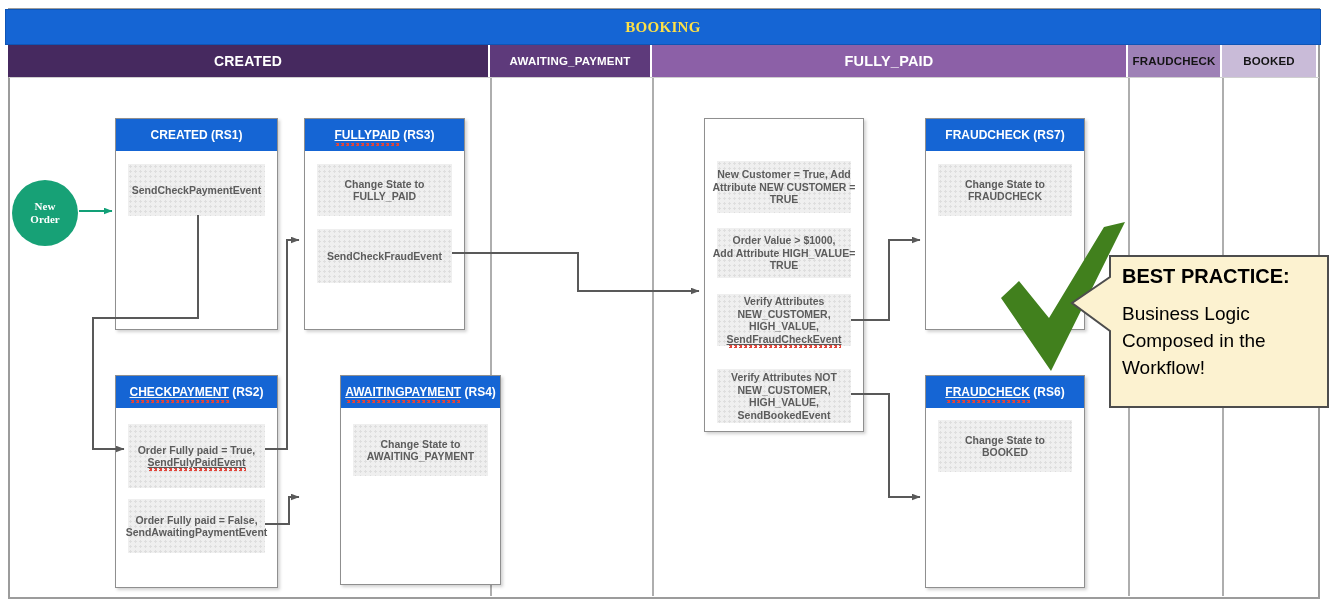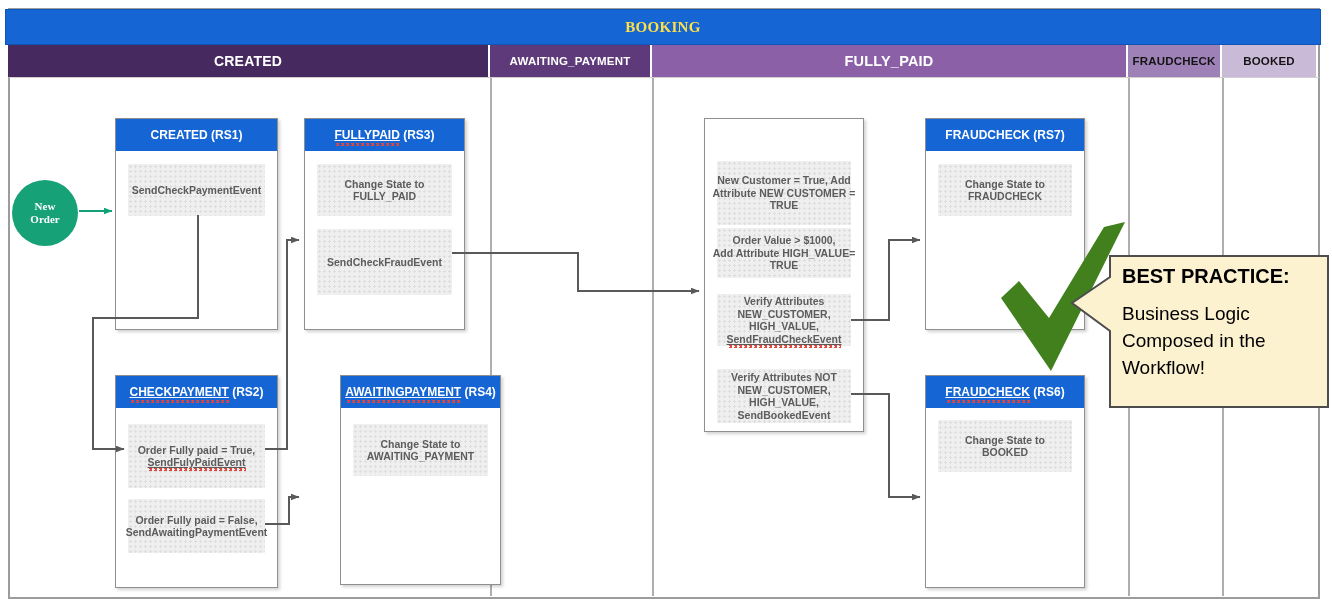--- a/index.html
+++ b/index.html
@@ -91,26 +91,26 @@
       </div>
       <div class="node" style="left: 304px; top: 118px; width: 161px; height: 212px;">
         <div class="node-hdr dots">
           <span class="sq-head">FULLYPAID</span>
           <span>&nbsp;(RS3)</span>
         </div>
         <div class="action" style="top: 45px; height: 52px; width: 135px;">
           <div><span>Change State to</span></div>
           <div><span>FULLY_PAID</span></div>
         </div>
-        <div class="action" style="top: 110px; height: 66px; width: 135px;">
+        <div class="action" style="top: 110px; height: 54px; width: 135px;">
           <div><span>SendCheckFraudEvent</span></div>
         </div>
       </div>
       <div class="node" style="left: 704px; top: 118px; width: 160px; height: 314px;">
-        <div class="action" style="top: 42px; height: 64px; width: 134px;">
+        <div class="action" style="top: 42px; height: 52px; width: 134px;">
           <div><span>New Customer = True, Add</span></div>
           <div><span>Attribute NEW CUSTOMER =</span></div>
           <div><span>TRUE</span></div>
         </div>
         <div class="action" style="top: 109px; height: 50px; width: 134px;">
           <div><span>Order Value &gt; $1000,</span></div>
           <div><span>Add Attribute HIGH_VALUE=</span></div>
           <div><span>TRUE</span></div>
         </div>
         <div class="action" style="top: 175px; height: 52px; width: 134px;">

